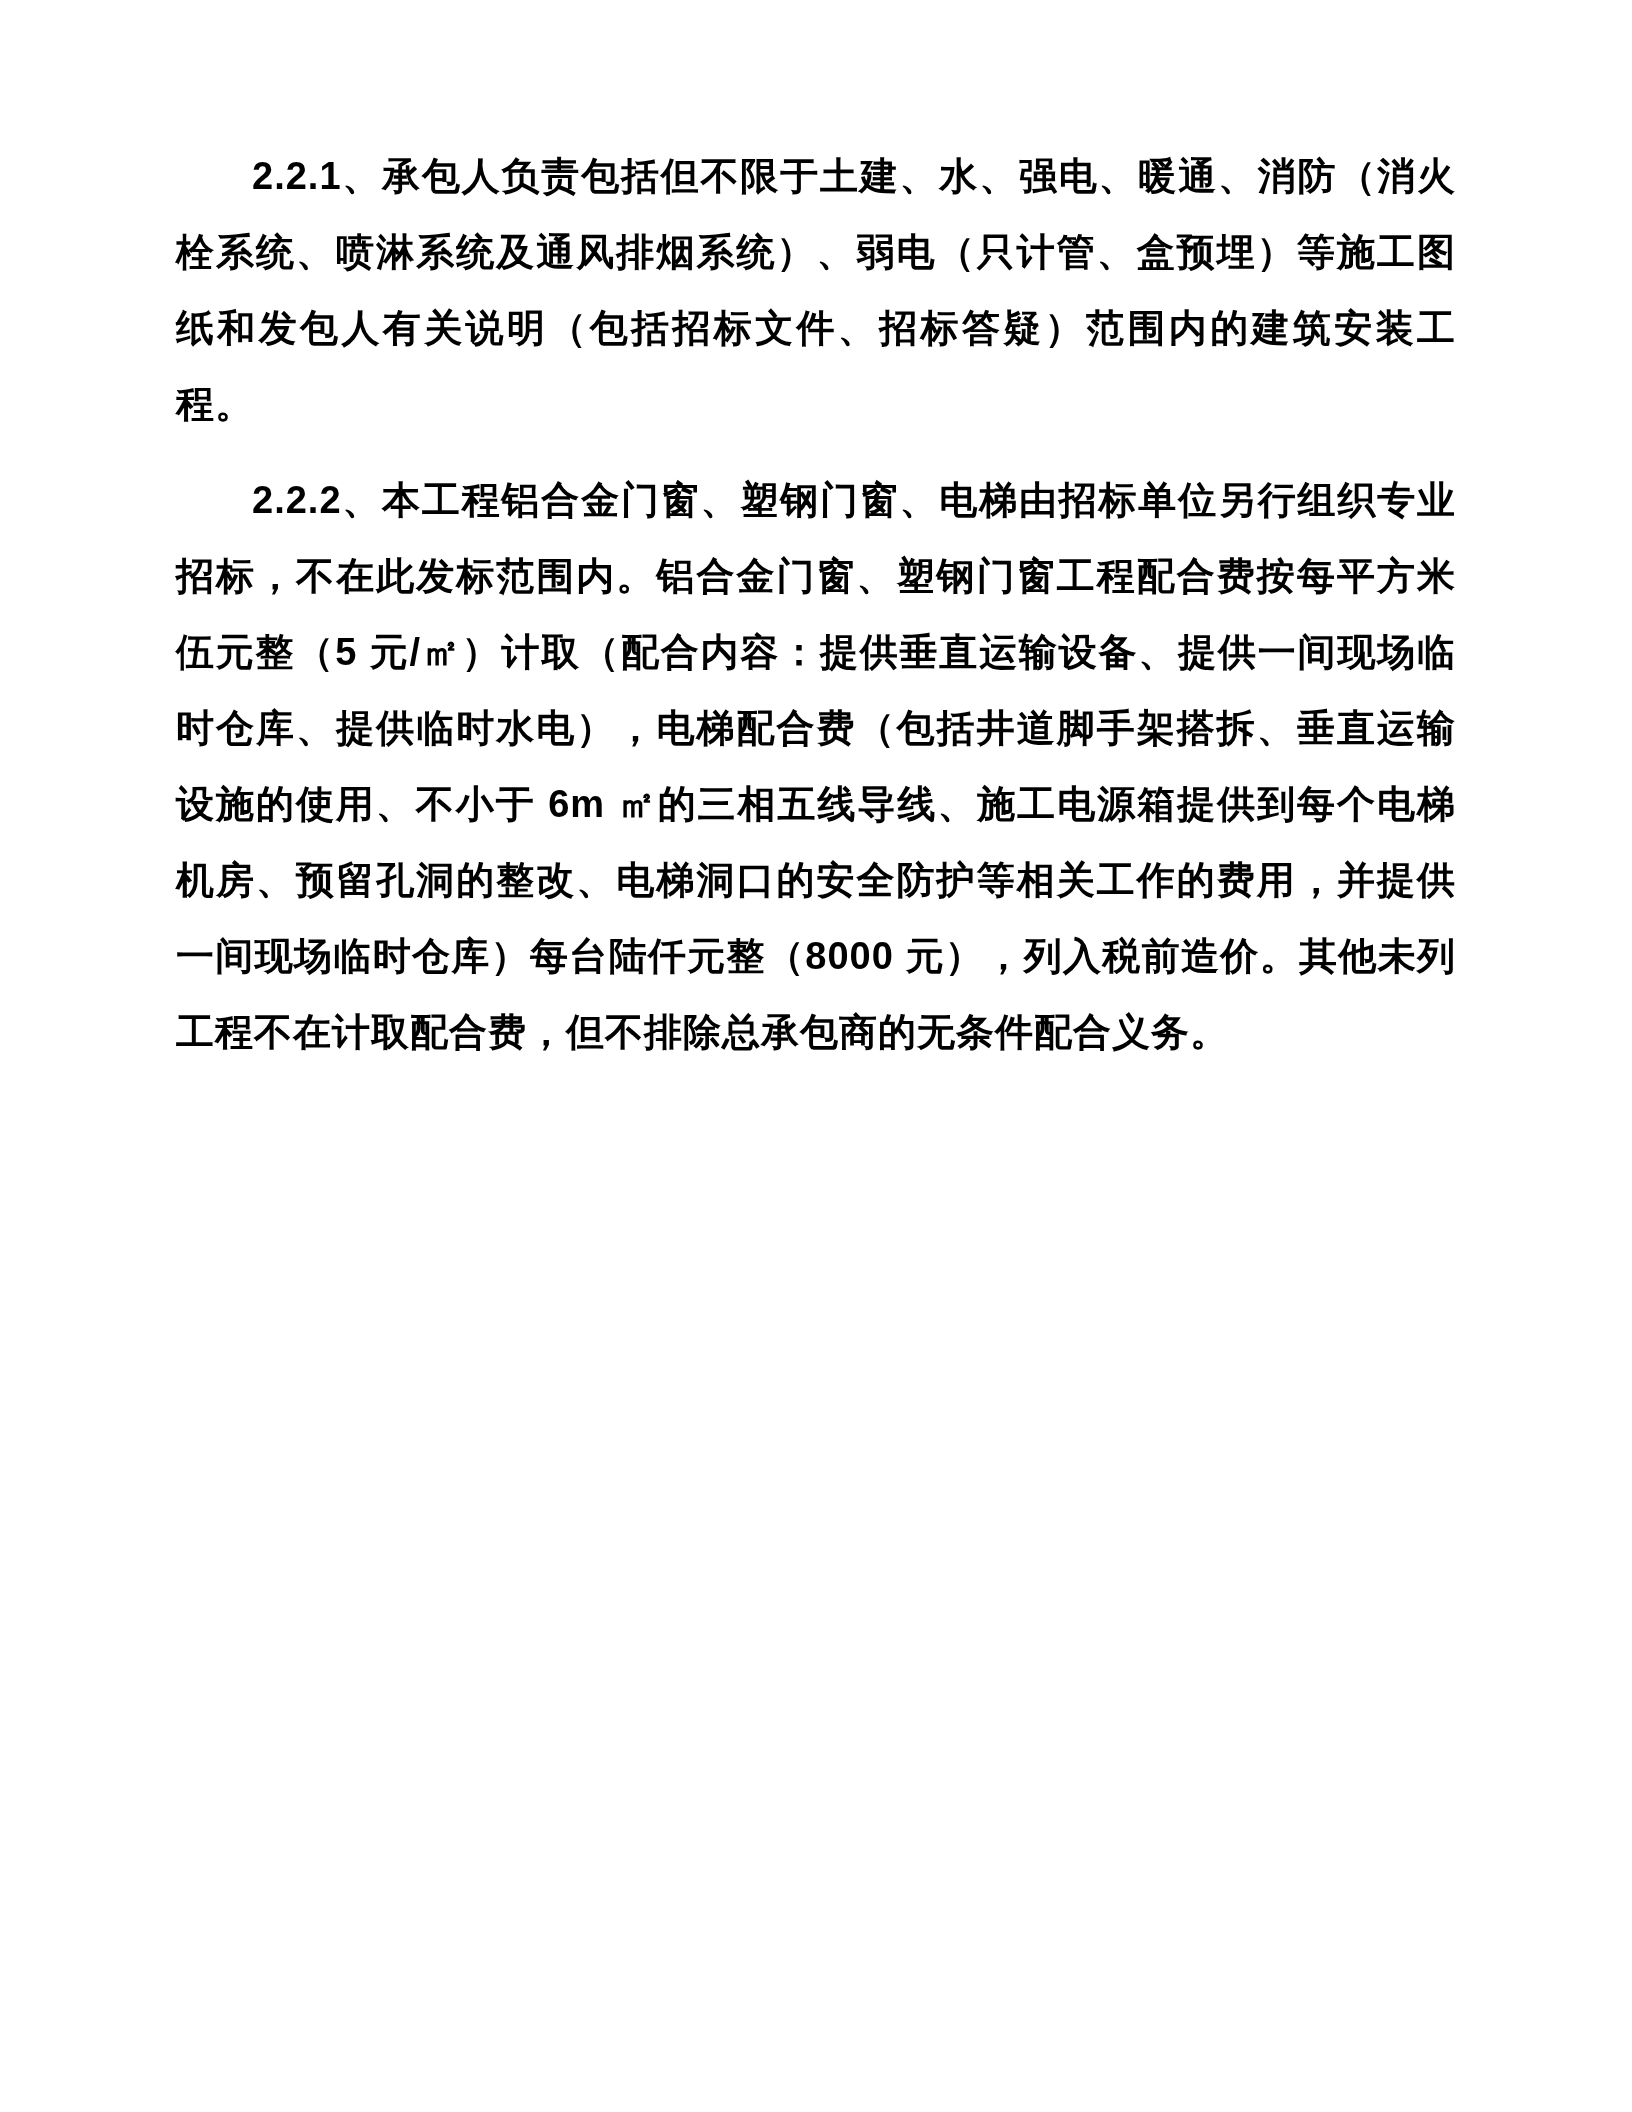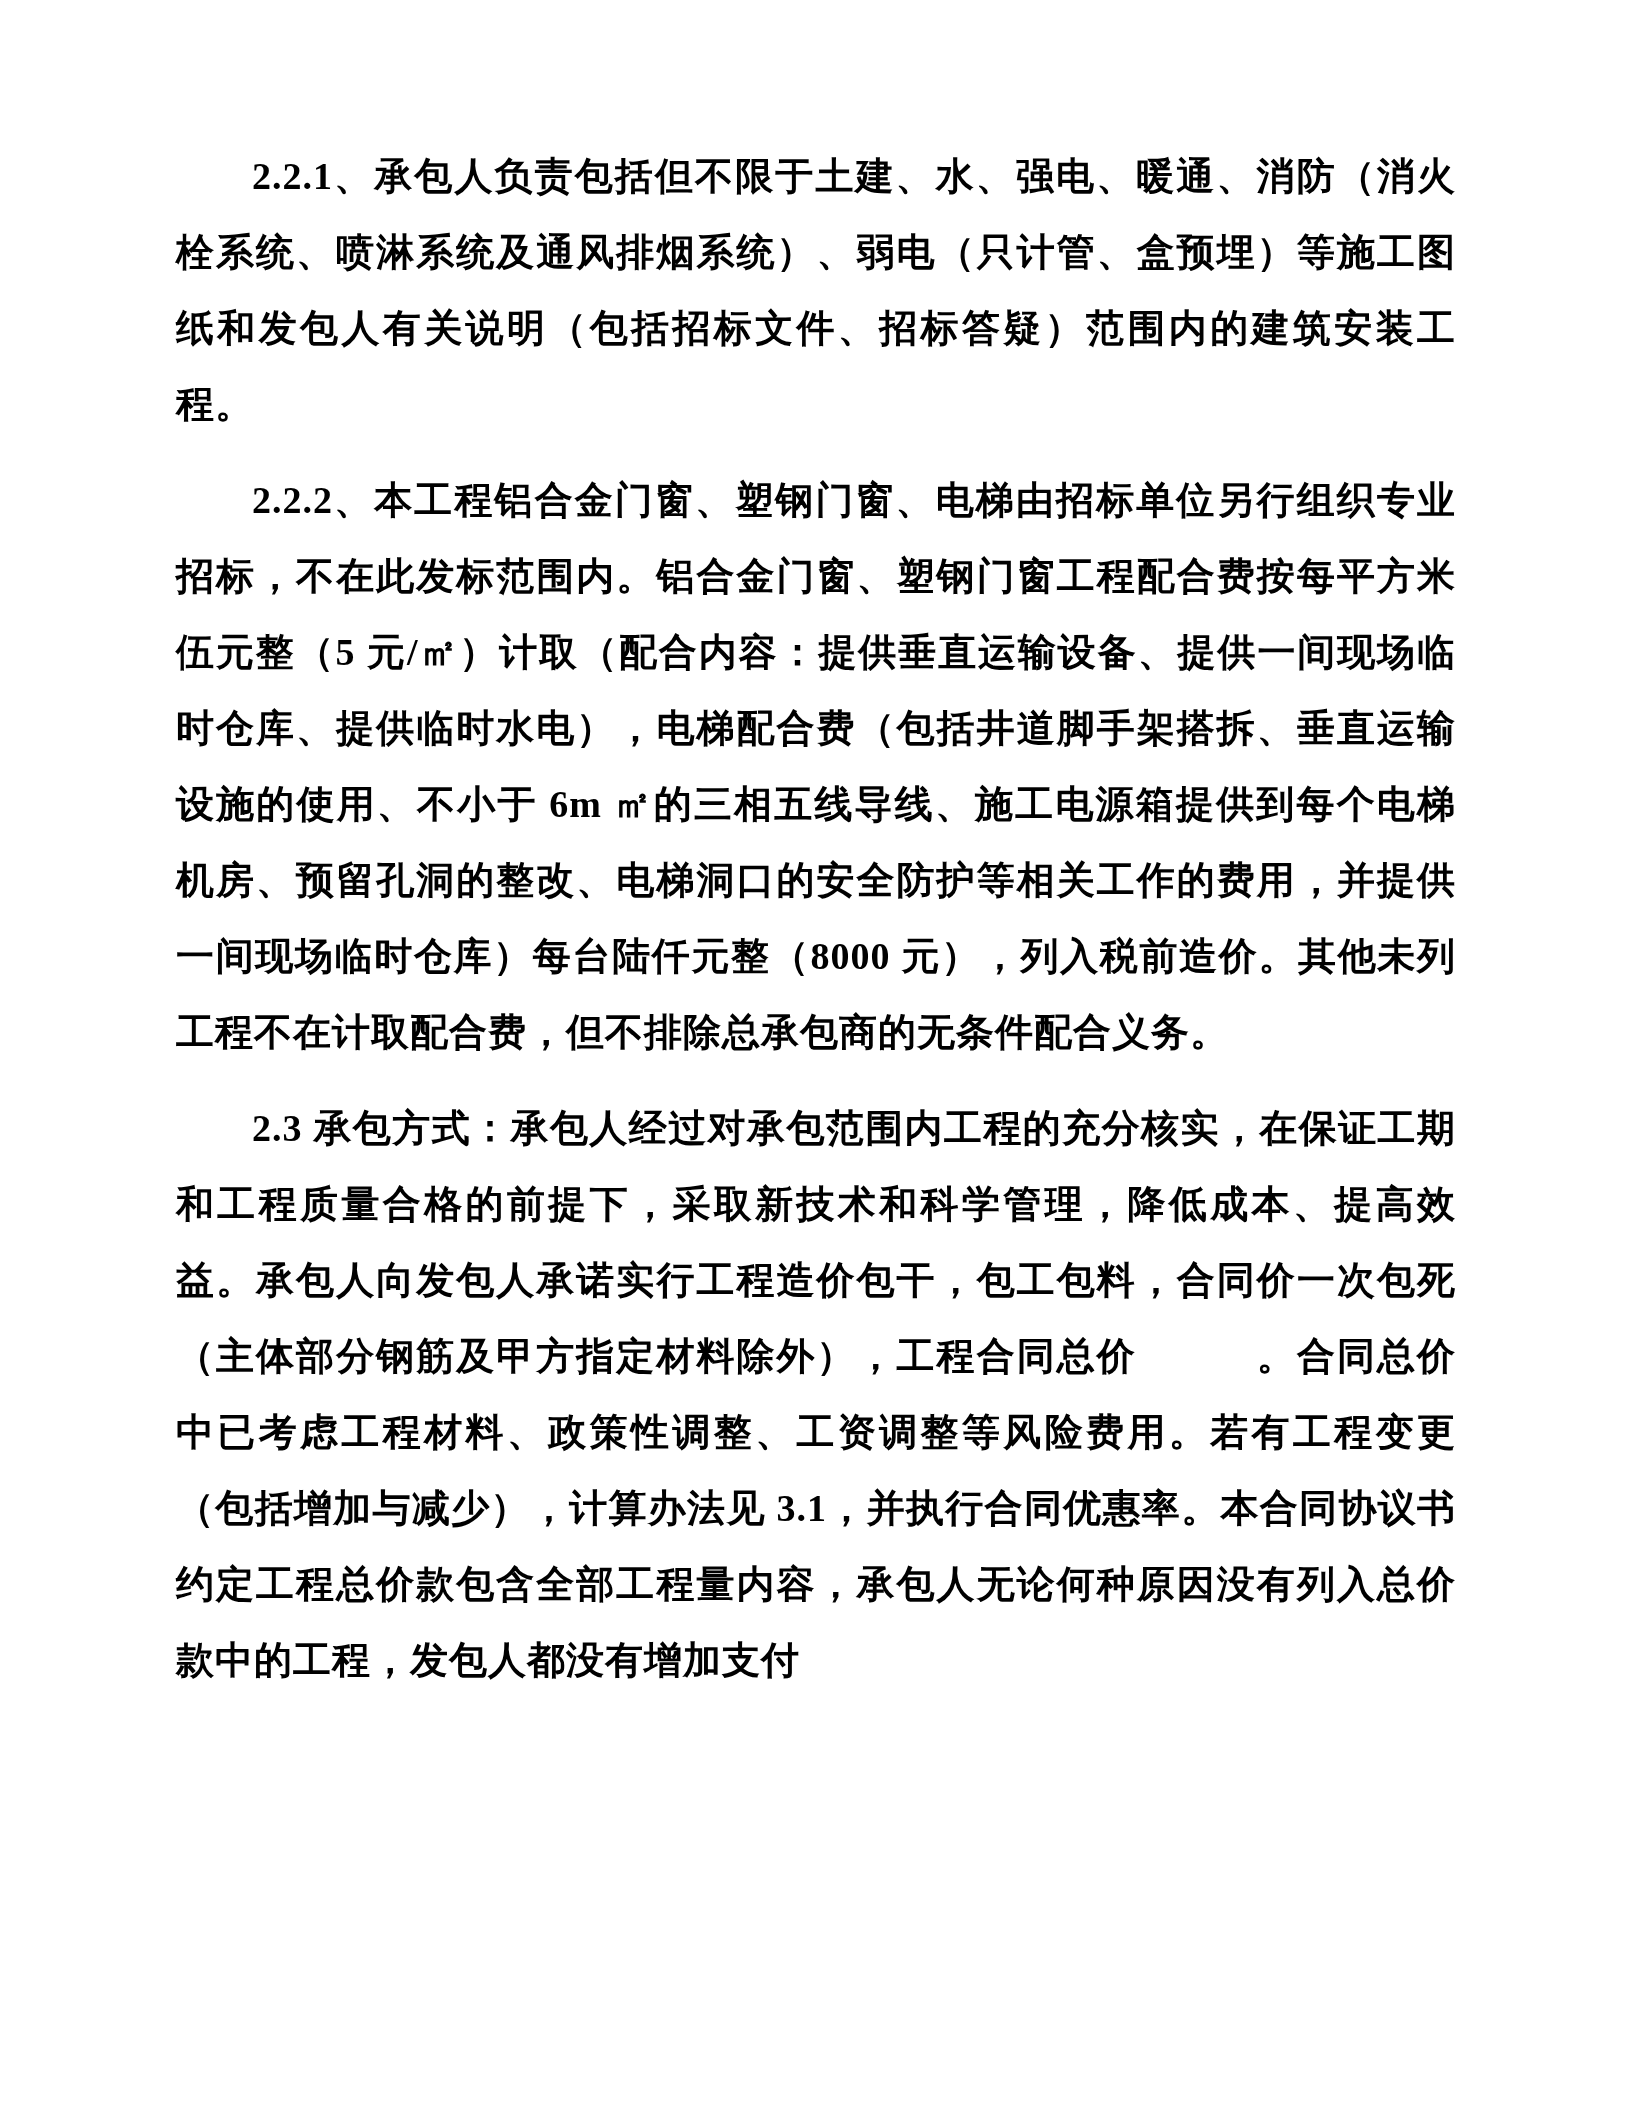--- a/index.html
+++ b/index.html
@@ -11,36 +11,35 @@
     position: relative;
     width: 1632px;
     height: 2112px;
     margin: 0 auto;
     background: #ffffff;
     box-sizing: border-box;
     padding: 138px 176px 0 176px;
     overflow: hidden;
   }
   .doc-body {
-    font-family: Liberation Serif, serif;
+    font-family: Liberation Sans, sans-serif;
     font-weight: 700;
     color: #000000;
     font-size: 38px;
     line-height: 76px;
     text-align: justify;
     letter-spacing: 1px;
   }
   .doc-body p {
     margin: 0 0 20px 0;
     text-indent: 2em;
     word-break: break-all;
   }
 </style>
 </head>
 <body>
 
 <div class="page">
   <div class="doc-body">
     <p>2.2.1、承包人负责包括但不限于土建、水、强电、暖通、消防（消火栓系统、喷淋系统及通风排烟系统）、弱电（只计管、盒预埋）等施工图纸和发包人有关说明（包括招标文件、招标答疑）范围内的建筑安装工程。</p>
     <p>2.2.2、本工程铝合金门窗、塑钢门窗、电梯由招标单位另行组织专业招标，不在此发标范围内。铝合金门窗、塑钢门窗工程配合费按每平方米伍元整（5 元/㎡）计取（配合内容：提供垂直运输设备、提供一间现场临时仓库、提供临时水电），电梯配合费（包括井道脚手架搭拆、垂直运输设施的使用、不小于 6m ㎡的三相五线导线、施工电源箱提供到每个电梯机房、预留孔洞的整改、电梯洞口的安全防护等相关工作的费用，并提供一间现场临时仓库）每台陆仟元整（8000 元），列入税前造价。其他未列工程不在计取配合费，但不排除总承包商的无条件配合义务。</p>
-    <p>2.3 承包方式：承包人经过对承包范围内工程的充分核实，在保证工期和工程质量合格的前提下，采取新技术和科学管理，降低成本、提高效益。承包人向发包人承诺实行工程造价包干，包工包料，合同价一次包死（主体部分钢筋及甲方指定材料除外），工程合同总价　　　。合同总价中已考虑工程材料、政策性调整、工资调整等风险费用。若有工程变更（包括增加与减少），计算办法见 3.1，并执行合同优惠率。本合同协议书约定工程总价款包含全部工程量内容，承包人无论何种原因没有列入总价款中的工程，发包人都没有增加支付</p>
   </div>
 </div>
 
 </body></html>

